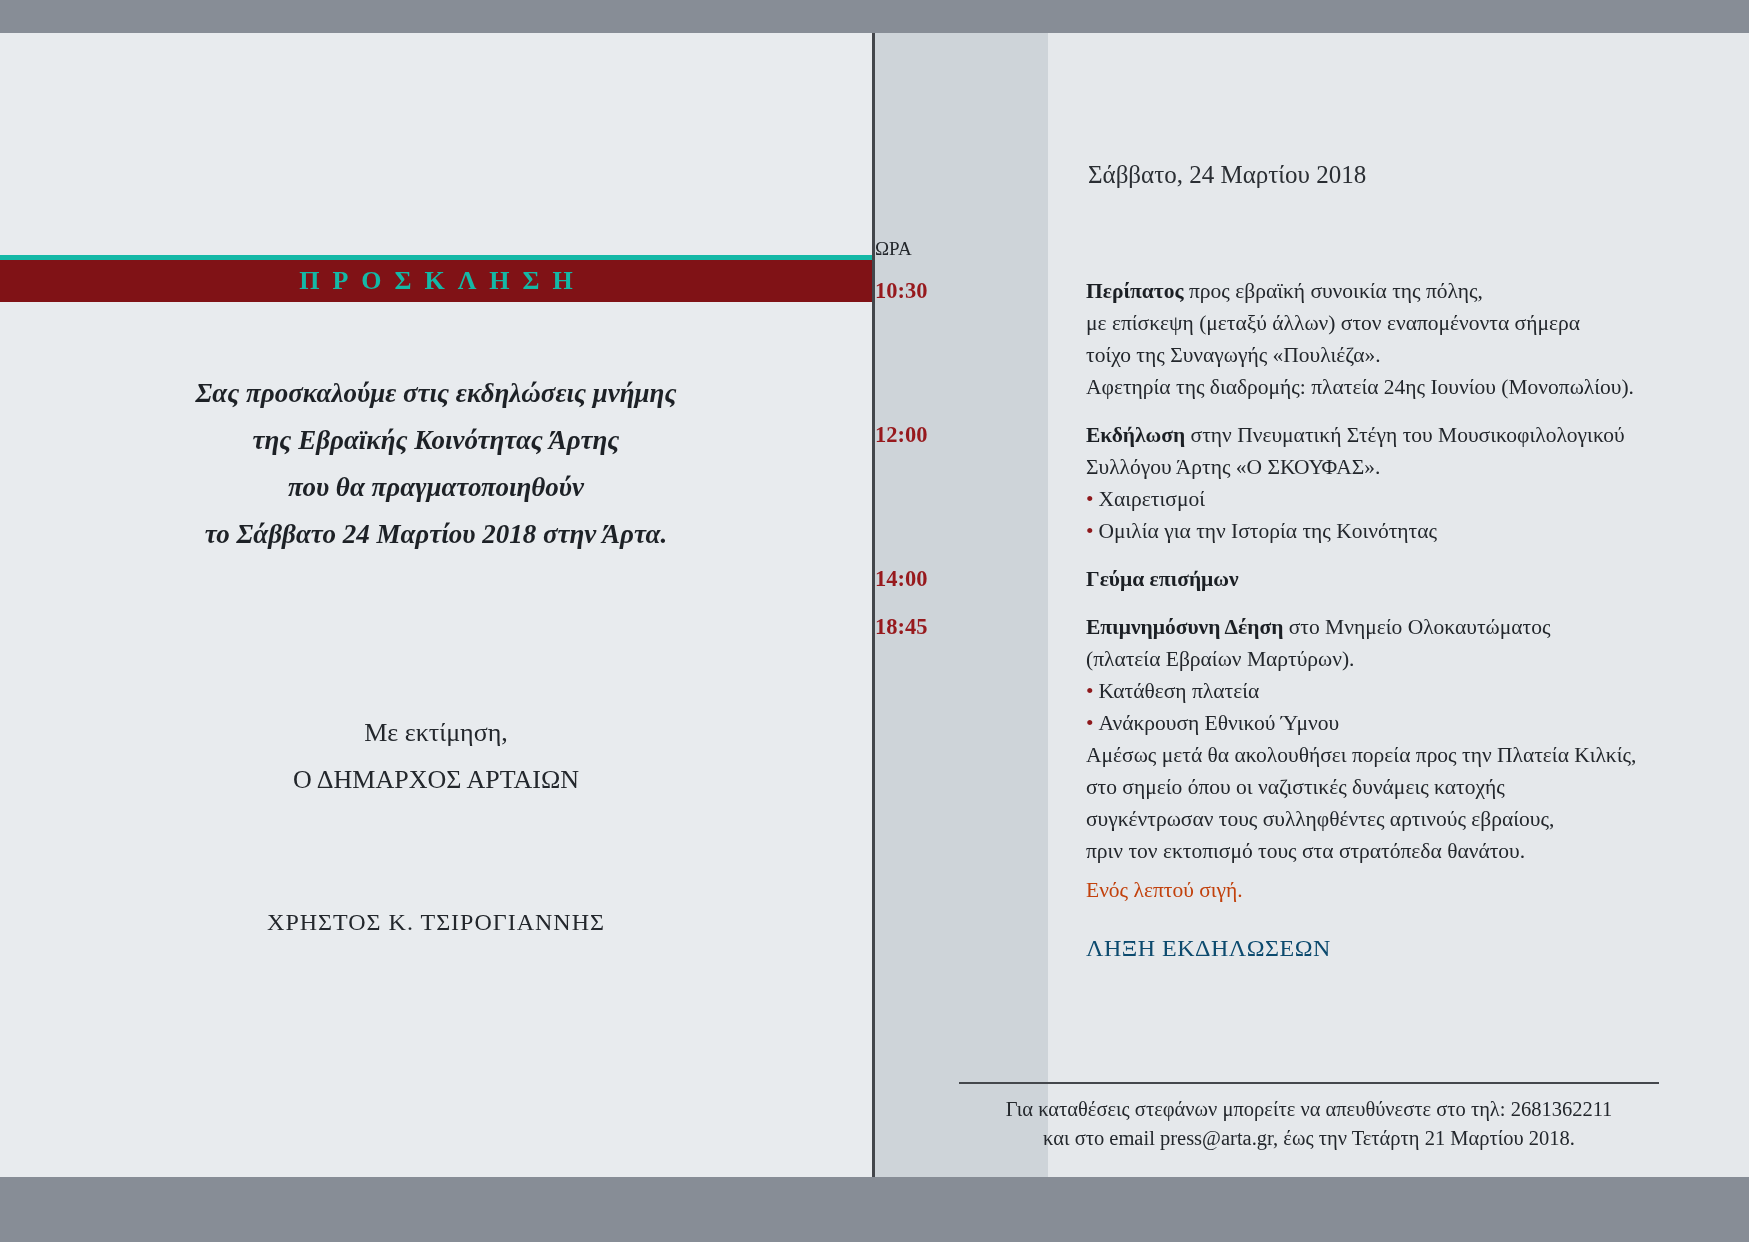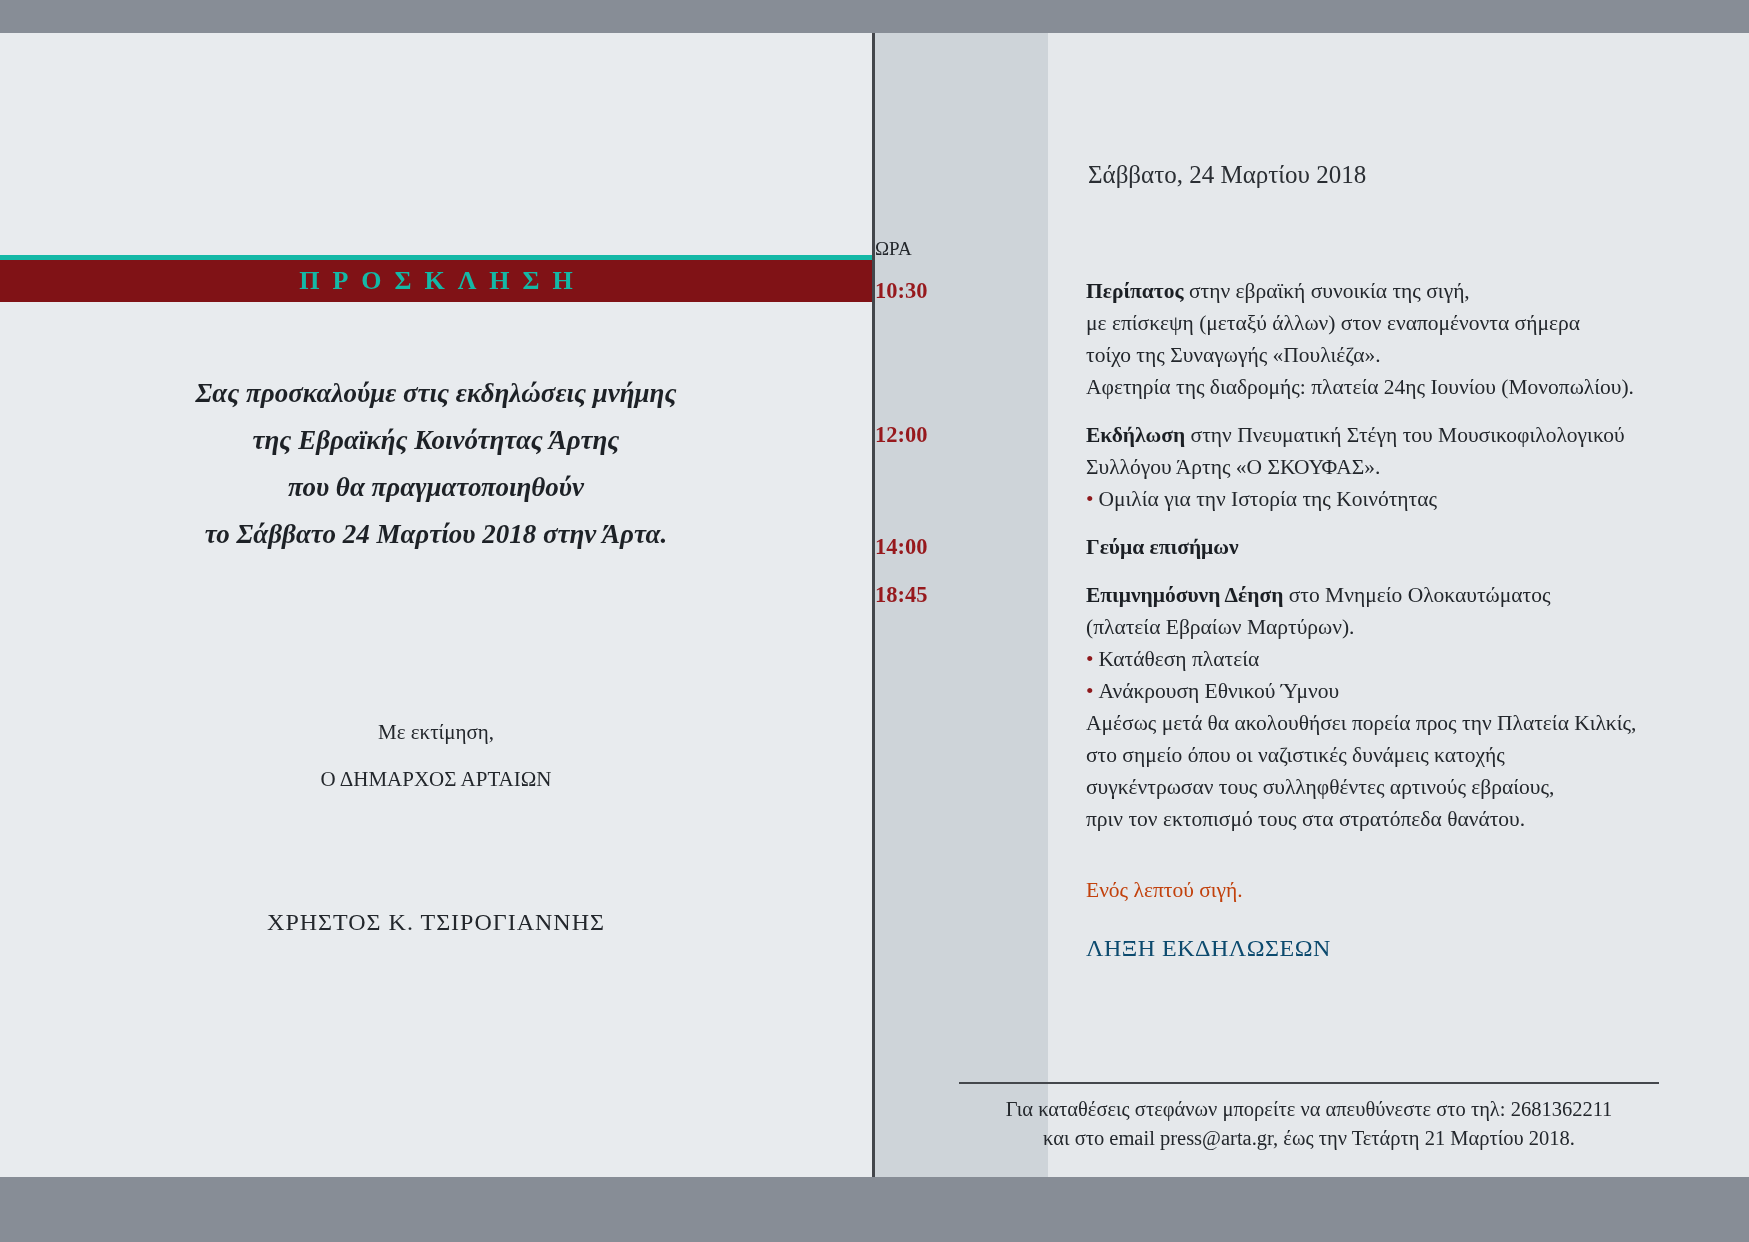--- a/index.html
+++ b/index.html
@@ -22,21 +22,21 @@
   .banner{
     position:absolute;left:0;right:0;top:222px;height:42px;
     background:var(--maroon_band,#801216);border-top:5px solid #14b8a6;
     color:#14b8a6;text-align:center;font-weight:700;font-size:26px;line-height:42px;
     letter-spacing:13px;text-indent:13px;
   }
   .inv{position:absolute;left:30px;right:30px;top:337px;text-align:center;
        font-style:italic;font-weight:700;font-size:27px;line-height:47px;color:#1d2126;}
   .inv p{margin:0;}
   .closing{position:absolute;left:30px;right:30px;top:676px;text-align:center;
-           font-size:21px;line-height:47px;color:#23272c;}
+           font-size:26px;line-height:47px;color:#23272c;}
   .closing p{margin:0;}
   .sig-name{position:absolute;left:30px;right:30px;top:876px;text-align:center;
             font-size:24px;letter-spacing:1px;color:#23272c;}
 
   
   .program-title{position:absolute;left:209px;top:75px;margin:0;
                  font-size:30px;font-weight:700;color:var(--accent_red,#8e181b);letter-spacing:.5px;}
   .program-title span{border-bottom:3px solid var(--accent_red,#8e181b);padding-bottom:5px;}
   .program-date{position:absolute;left:213px;top:128px;font-size:25px;color:#2a2e33;}
 
@@ -91,31 +91,32 @@
 
     <div class="schedule" id="schedule-wrap">
       <div class="entry hour-row">
         <div class="time hour">ΩΡΑ</div>
         <div class="entry-body"></div>
       </div>
 
     <div class="entry">
           <div class="time">10:30</div>
           <div class="entry-body">
-            <p class="lead"><b>Περίπατος</b><span> στην εβραϊκή συνοικία της σιγή,</span></p>
+            <p class="lead"><b>Περίπατος</b><span> προς εβραϊκή συνοικία της πόλης,</span></p>
             <p class="cont">με επίσκεψη (μεταξύ άλλων) στον εναπομένοντα σήμερα</p>
             <p class="cont">τοίχο της Συναγωγής «Πουλιέζα».</p>
             <p class="cont">Αφετηρία της διαδρομής: πλατεία 24ης Ιουνίου (Μονοπωλίου).</p>
           </div>
         </div>
         <div class="entry">
           <div class="time">12:00</div>
           <div class="entry-body">
             <p class="lead"><b>Εκδήλωση</b><span> στην Πνευματική Στέγη του Μουσικοφιλολογικού</span></p>
             <p class="cont">Συλλόγου Άρτης «Ο ΣΚΟΥΦΑΣ».</p>
+            <p class="bullet"><span class="dot">•</span><span>Χαιρετισμοί</span></p>
             <p class="bullet"><span class="dot">•</span><span>Ομιλία για την Ιστορία της Κοινότητας</span></p>
           </div>
         </div>
         <div class="entry">
           <div class="time">14:00</div>
           <div class="entry-body">
             <p class="lead"><b>Γεύμα επισήμων</b></p>
           </div>
         </div>
         <div class="entry">

